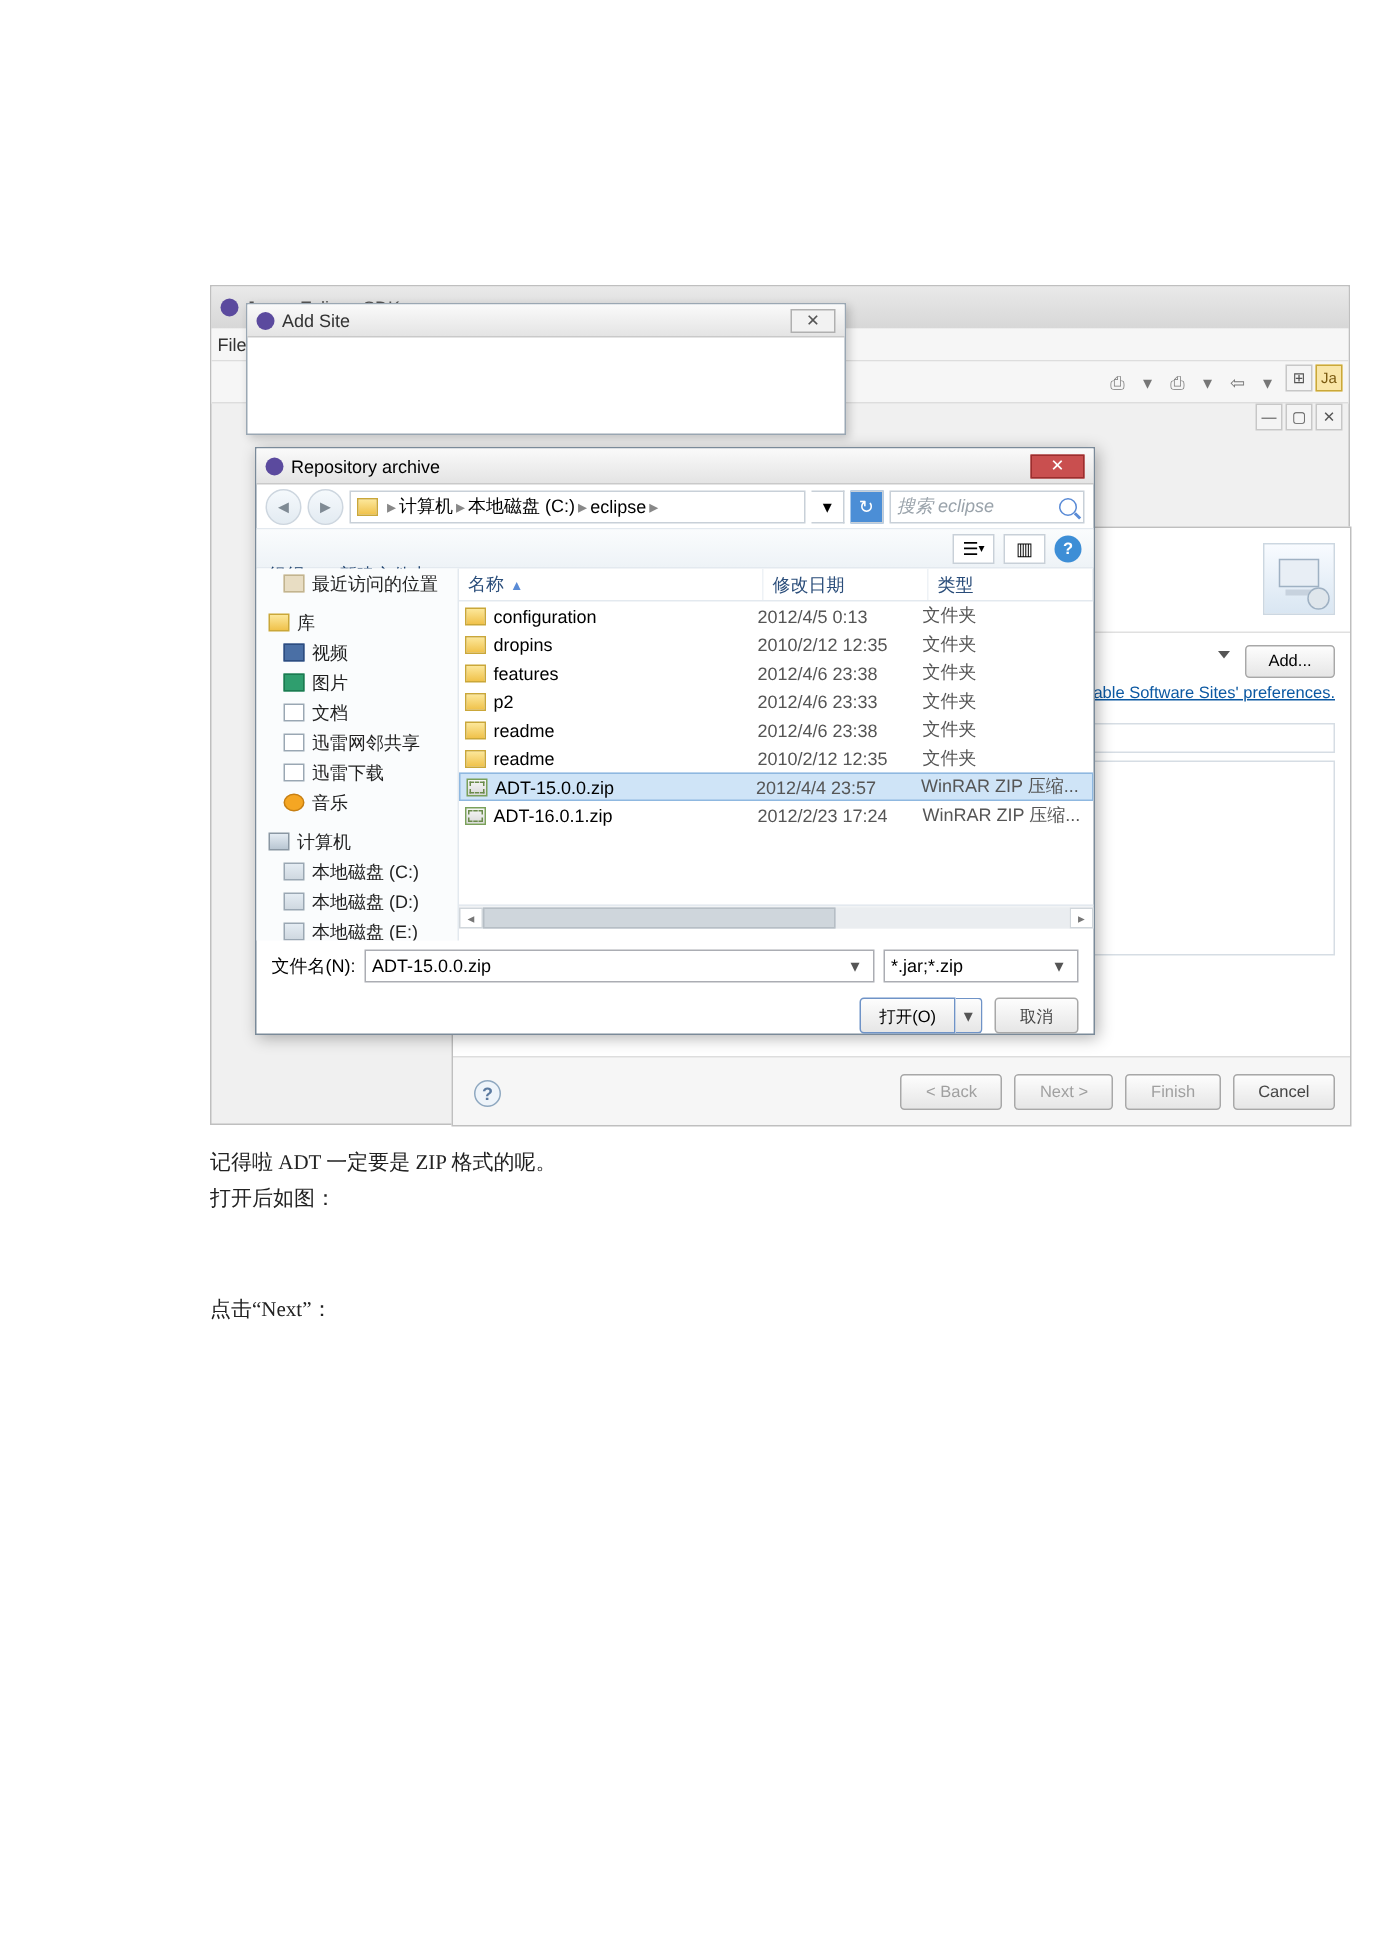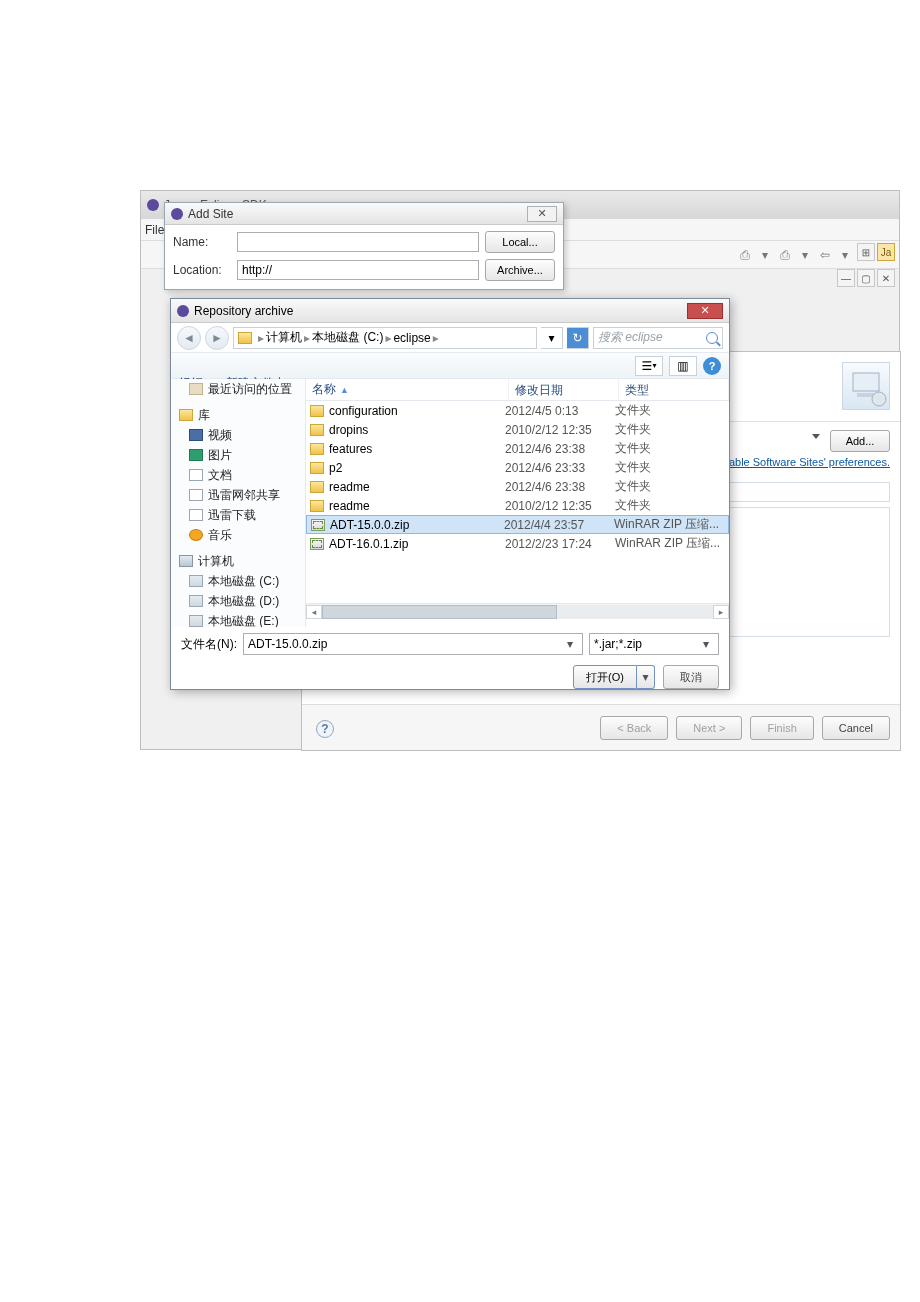--- a/index.html
+++ b/index.html
@@ -170,32 +170,20 @@
         </div>
       </div>
     </div>
 
     <div class="addsite">
       <div class="addsite-title">
         <div class="ecl-icon"></div>
         <span>Add Site</span>
         <div class="addsite-close">✕</div>
       </div>
-      <div class="addsite-body">
-        <div class="addsite-row">
-          <label>Name:</label>
-          <input type="text" value="" style="">
-          <button class="side-btn">Local...</button>
-        </div>
-        <div class="addsite-row">
-          <label>Location:</label>
-          <input type="text" value="http://" style="">
-          <button class="side-btn">Archive...</button>
-        </div>
-      </div>
     </div>
 
     <div class="chooser">
       <div class="chooser-title">
         <div class="ecl-icon"></div>
         <span>Repository archive</span>
         <div class="chooser-close">✕</div>
       </div>
 
       <div class="breadcrumb">
@@ -383,13 +371,18 @@
         <div class="open-split">
           <button class="main">打开(O)</button>
           <div class="side">▾</div>
         </div>
         <button class="btn">取消</button>
       </div>
     </div>
 
   </div>
 
+  <div class="doc-text">
+    <p>记得啦 ADT 一定要是 ZIP 格式的呢。</p>
+    <p>打开后如图：</p>
+    <p style="margin-top:50px">点击“Next”：</p>
+  </div>
 </div>
 
 </body></html>

